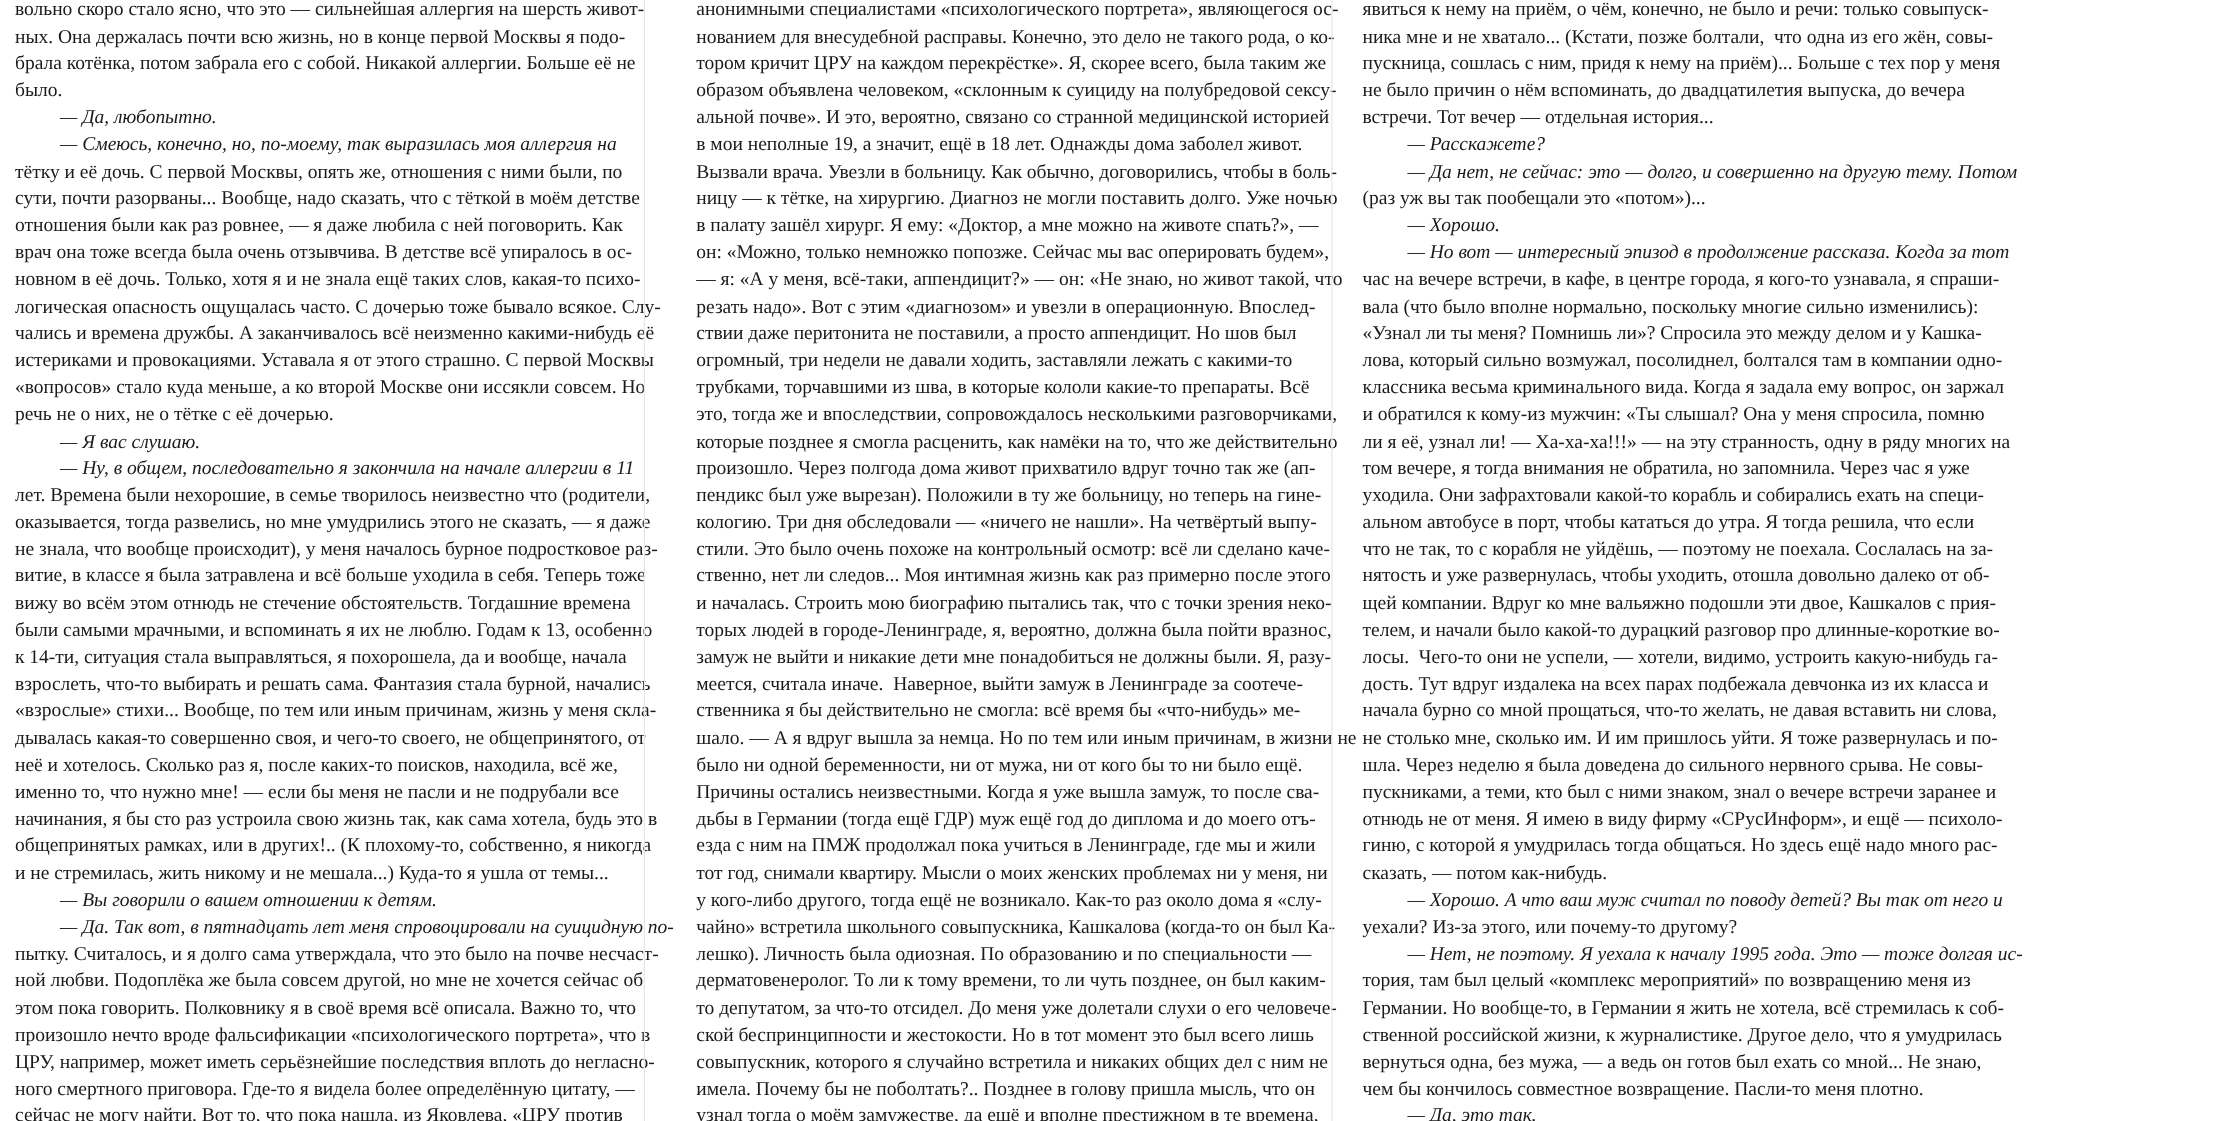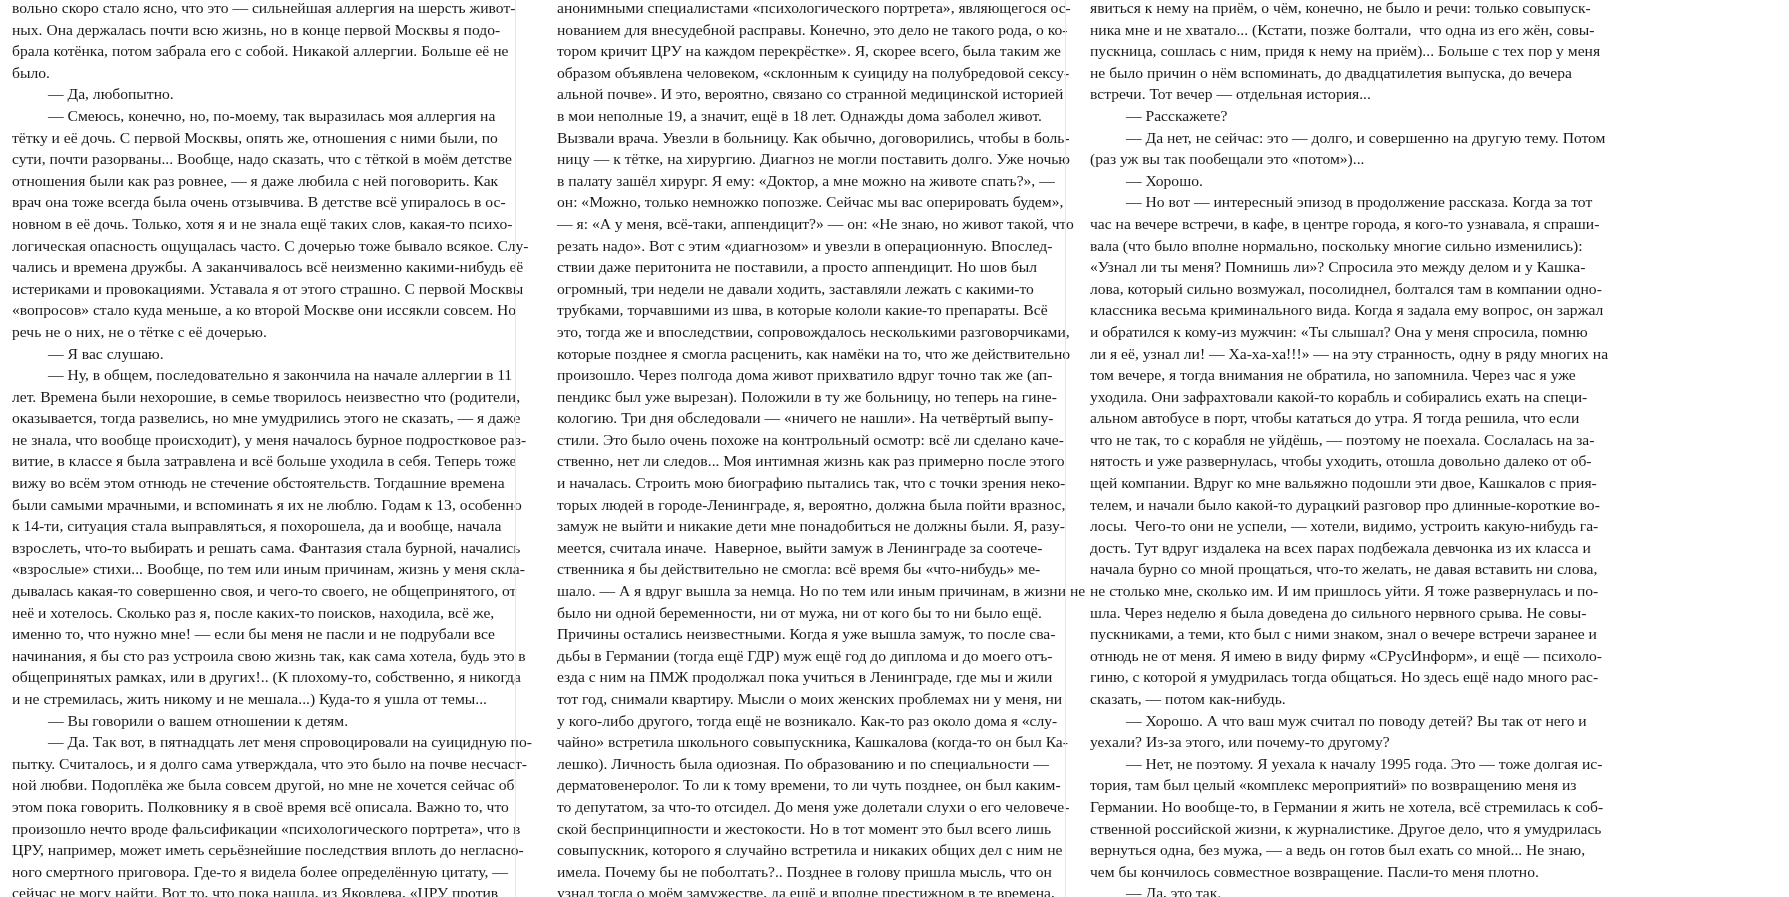--- a/index.html
+++ b/index.html
@@ -1,21 +1,21 @@
 <!DOCTYPE html>
 <html><head>
 <meta charset="utf-8">
 <style>
   html, body { margin: 0; padding: 0; background: #ffffff; }
   body { width: 1789px; height: 897px; overflow: hidden; position: relative;
          font-family: "Liberation Serif", "DejaVu Serif", serif; color: #1a1a1a; }
   .page { position: absolute; top: 0; height: 791px; }
   .col { position: absolute; top: -3px; font-size: 15.6px; line-height: 21.6px; white-space: pre; }
   .col .ln { display: block; height: 21.6px; }
-  .col .ln.indent { padding-left: 36px; }
+  .col .ln.indent { padding-left: 36px; font-style: italic; }
   .divider { position: absolute; top: 0; width: 1px; height: 897px; background: #e6e6e6; }
   #col1 { left: 12px; width: 500px; }
   #col2 { left: 557px; width: 500px; }
   #col3 { left: 1090px; width: 690px; }
   #div1 { left: 515px; }
   #div2 { left: 1065px; }
 </style>
 </head>
 <body>
 

